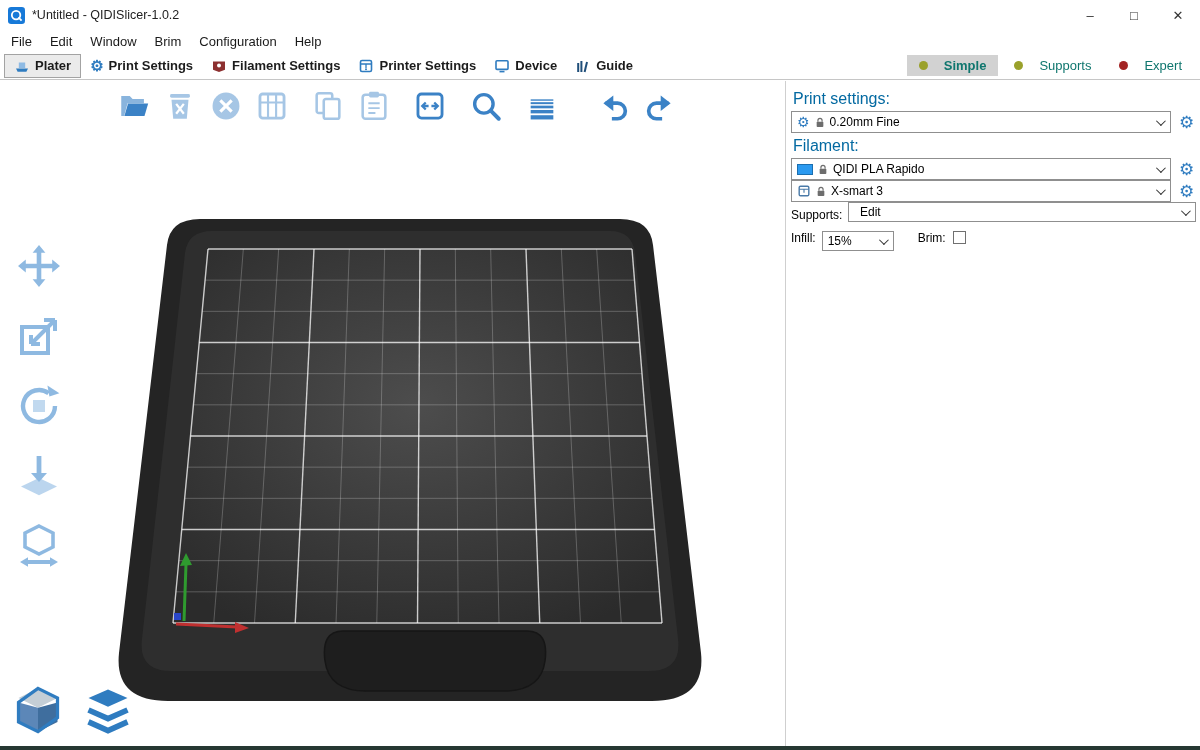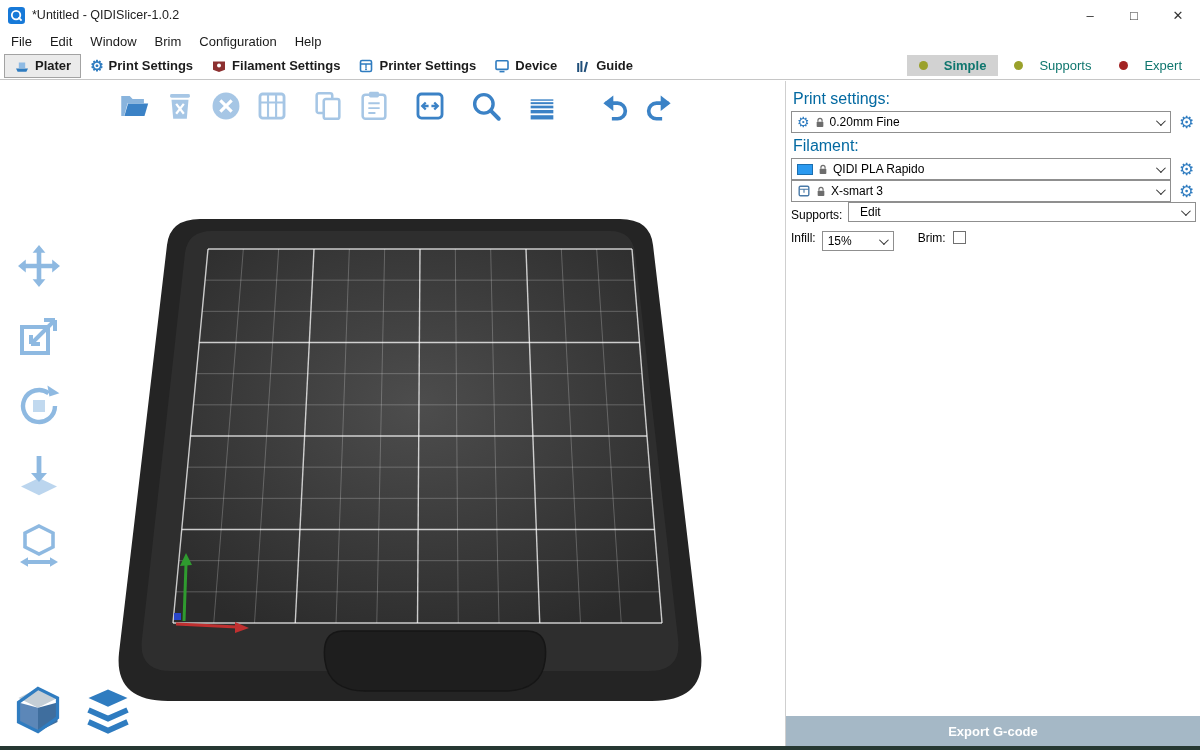--- a/index.html
+++ b/index.html
@@ -414,18 +414,17 @@
       <div class="infill-row">
         <span class="lbl">Infill:</span>
         <div class="combo small">
           <span>15%</span>
           <span class="chev" style="top:6px;"></span>
         </div>
         <span class="brim-lbl">Brim:</span>
         <div class="checkbox"></div>
       </div>
 
-      <div class="export-btn">Export G-code</div>
     </div>
   </div>
 
   <div class="bottom-strip"></div>
 </div>
 
 </body></html>

